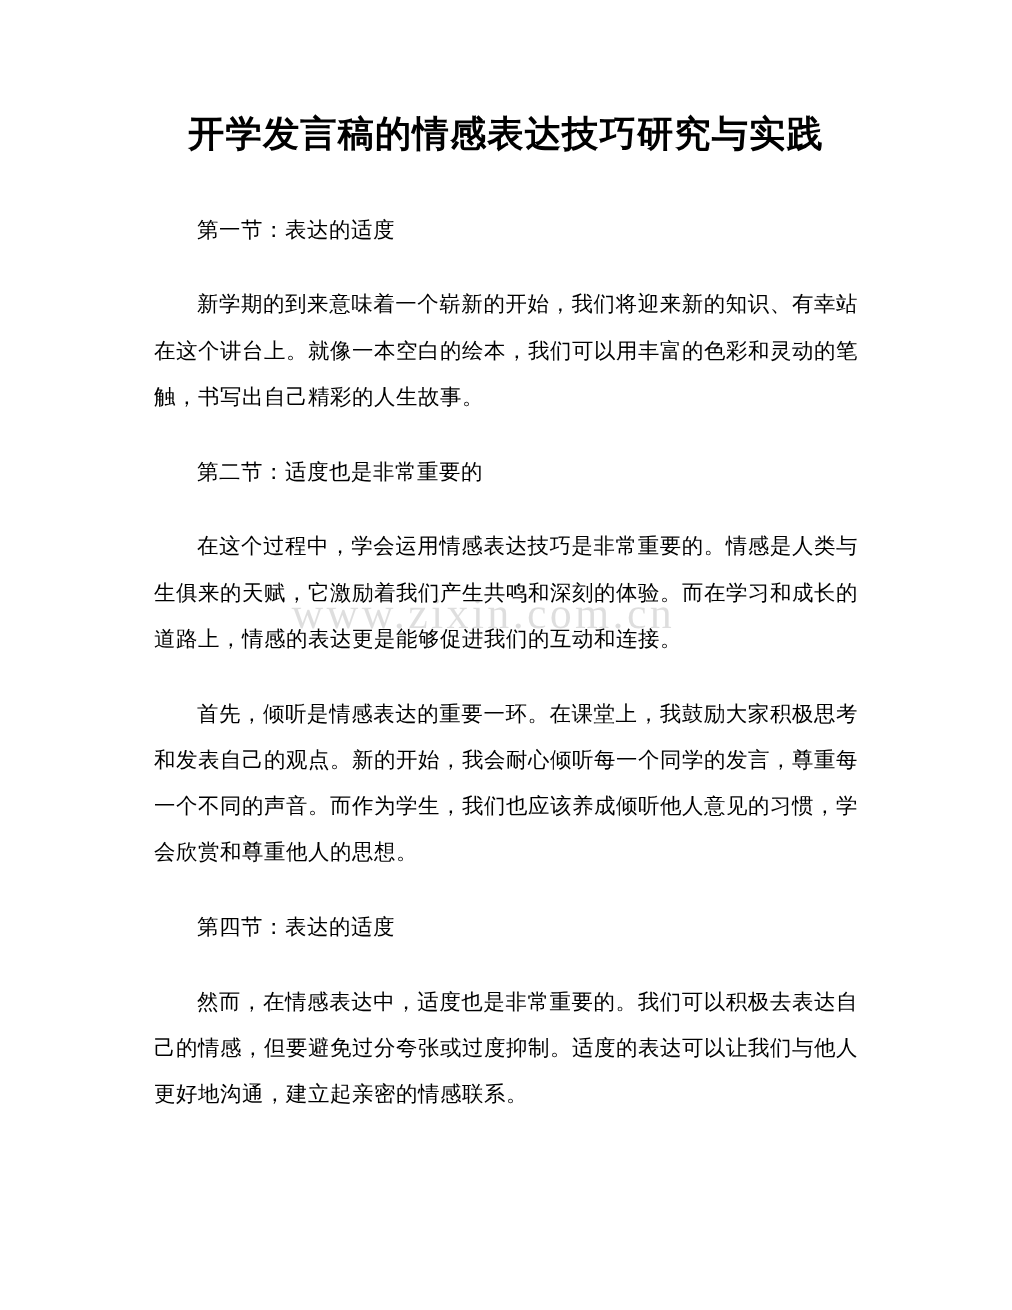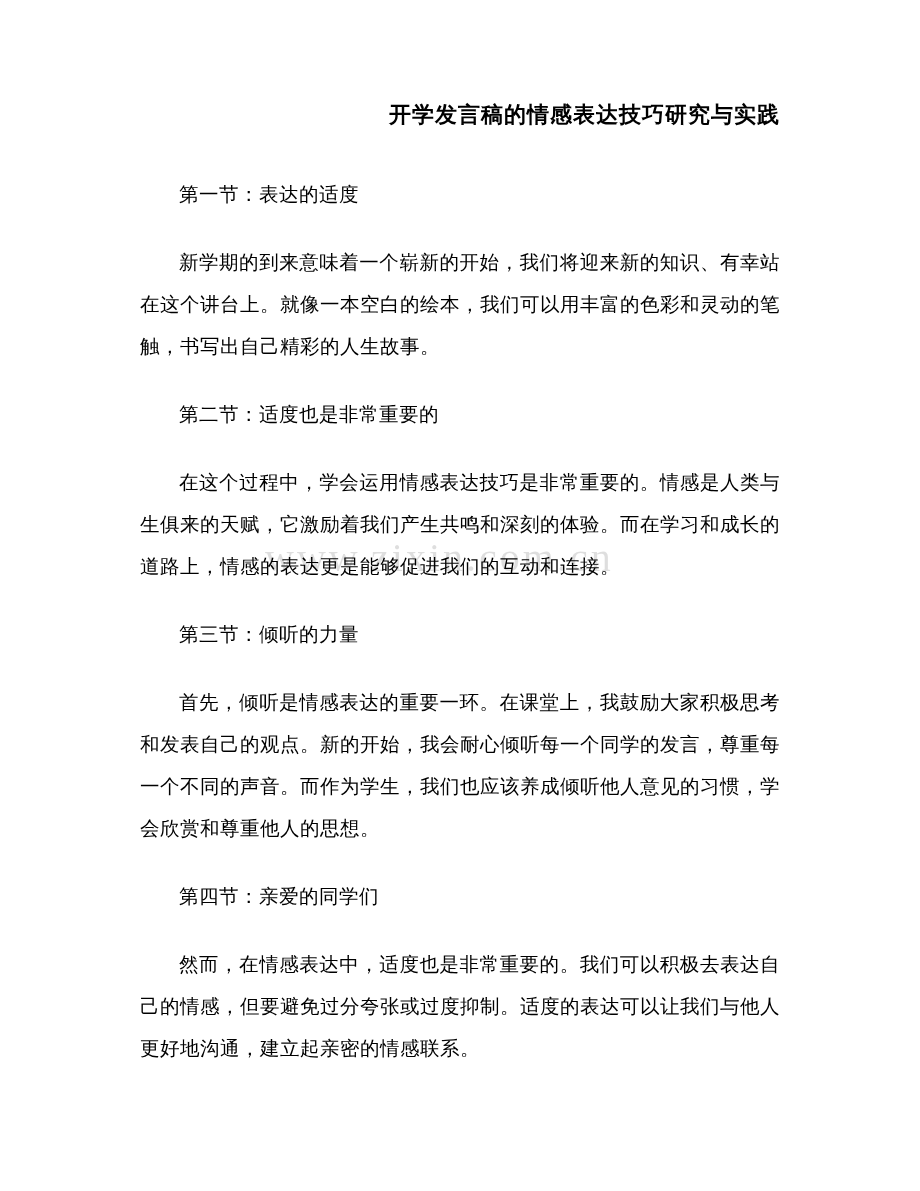--- a/index.html
+++ b/index.html
@@ -15,23 +15,23 @@
     overflow: hidden;
     font-family: "Liberation Serif", "DejaVu Serif", serif;
     color: #000000;
   }
   .content {
     position: relative;
     z-index: 2;
     padding: 100px 140px 0 140px;
   }
   .doc-title {
-    font-size: 22px;
+    font-size: 33px;
     font-weight: bold;
-    text-align: right;
+    text-align: center;
     margin: 0 0 44px 0;
     letter-spacing: 1px;
     font-family: "Liberation Sans", "DejaVu Sans", sans-serif;
   }
   .doc-body p {
     font-size: 19.5px;
     line-height: 42px;
     margin: 0 0 26px 0;
     text-indent: 2em;
     text-align: justify;
@@ -58,19 +58,18 @@
   <div class="watermark">www.zixin.com.cn</div>
 
   <div class="content">
     <h1 class="doc-title">开学发言稿的情感表达技巧研究与实践</h1>
 
     <div class="doc-body">
         <p>第一节：表达的适度</p>
         <p>新学期的到来意味着一个崭新的开始，我们将迎来新的知识、有幸站在这个讲台上。就像一本空白的绘本，我们可以用丰富的色彩和灵动的笔触，书写出自己精彩的人生故事。</p>
         <p>第二节：适度也是非常重要的</p>
         <p>在这个过程中，学会运用情感表达技巧是非常重要的。情感是人类与生俱来的天赋，它激励着我们产生共鸣和深刻的体验。而在学习和成长的道路上，情感的表达更是能够促进我们的互动和连接。</p>
-        <p>第三节：倾听的力量</p>
         <p>首先，倾听是情感表达的重要一环。在课堂上，我鼓励大家积极思考和发表自己的观点。新的开始，我会耐心倾听每一个同学的发言，尊重每一个不同的声音。而作为学生，我们也应该养成倾听他人意见的习惯，学会欣赏和尊重他人的思想。</p>
-        <p>第四节：亲爱的同学们</p>
+        <p>第四节：表达的适度</p>
         <p>然而，在情感表达中，适度也是非常重要的。我们可以积极去表达自己的情感，但要避免过分夸张或过度抑制。适度的表达可以让我们与他人更好地沟通，建立起亲密的情感联系。</p>
       </div>
   </div>
 </div>
 
 </body></html>

